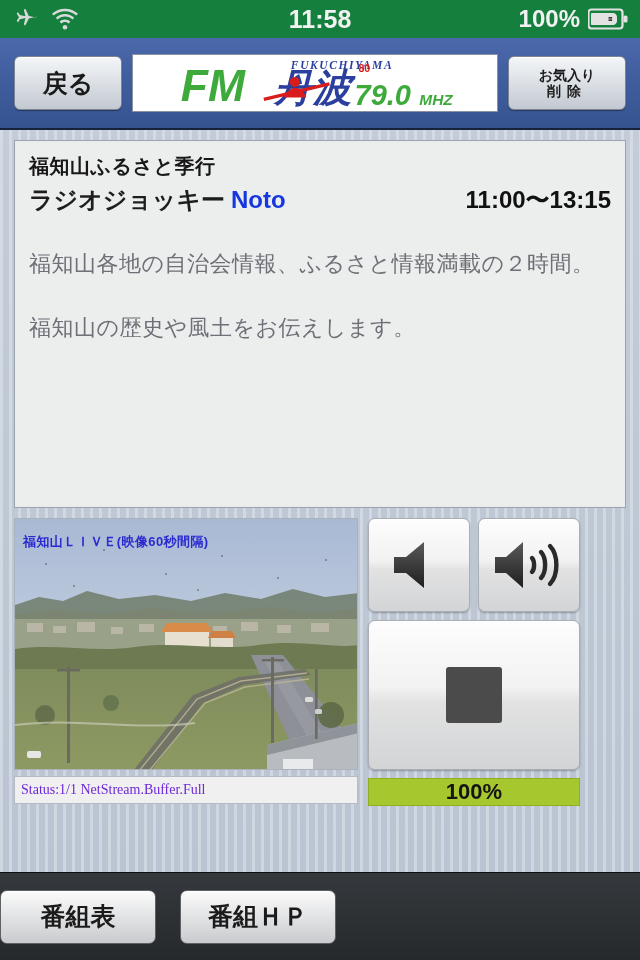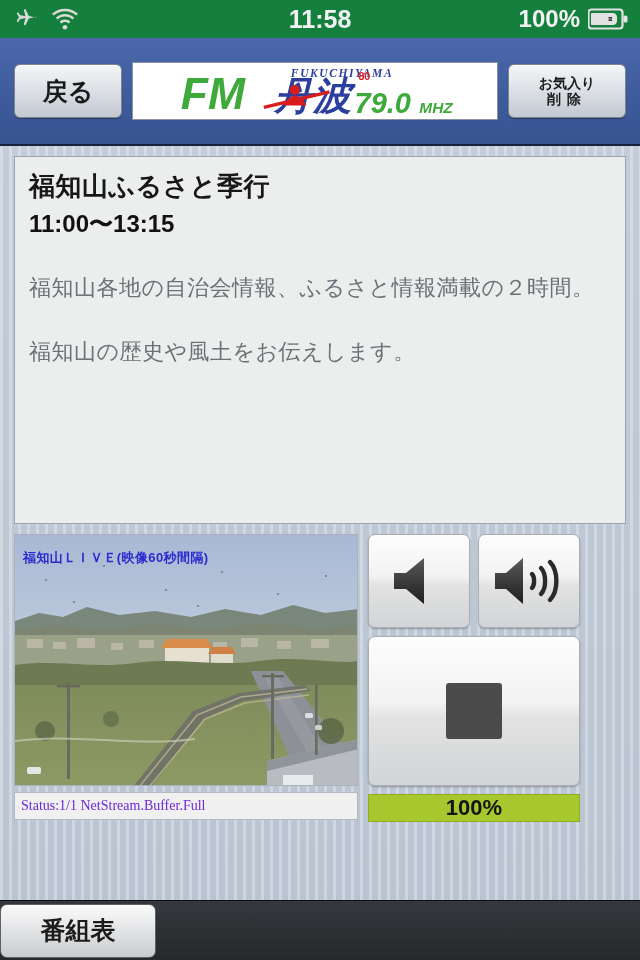--- a/index.html
+++ b/index.html
@@ -27,21 +27,21 @@
   #status-right{
     margin-left:auto; padding-right:12px;
     display:flex; align-items:center; gap:8px;
     position:relative; z-index:2;
   }
   #battery-pct{ font-size:24px; font-weight:bold; color:#f2f2f2; }
   .sb-icon{ display:block; }
 
   
   #nav-bar{
-    height:108px; width:640px;
+    height:92px; width:640px;
     background:linear-gradient(#4a68ab,#35538f);
     border-bottom:2px solid #16223c;
     display:flex; align-items:center; justify-content:space-between;
     padding:0 14px;
   }
   .nav-btn{
     background:linear-gradient(#f4f6f8,#c3c9d2);
     border:1px solid #7d8593;
     border-radius:6px;
     color:#1a1a1a;
@@ -85,21 +85,21 @@
 
   
   #program-panel{
     background:#eceded;
     border:1px solid #9aa2ad;
     height:368px;
     padding:12px 14px 0 14px;
     overflow:hidden;
   }
   #program-title{
-    font-size:26px; font-weight:bold; color:#171717;
+    font-size:20px; font-weight:bold; color:#171717;
     letter-spacing:.5px; margin-bottom:4px;
   }
   #program-dj-row{
     display:flex; align-items:baseline; justify-content:space-between;
     margin-bottom:10px;
   }
   #program-dj{ font-size:24px; font-weight:bold; color:#1d1d1d; }
   #program-dj-name{ color:#1536e0; margin-left:6px; }
   #program-time{ font-size:24px; font-weight:bold; color:#111; }
   .program-desc-line{
@@ -169,21 +169,21 @@
   }
   #marquee-text{
     font-size:29px; font-weight:bold; color:#17191b;
     white-space:nowrap; letter-spacing:0px;
     margin-left:-14px;
   }
 
   
   #bottom-toolbar{
     position:absolute; left:0; bottom:0;
-    width:640px; height:60px;
+    width:640px; height:88px;
     background:linear-gradient(#35383c,#26292c);
     border-top:1px solid #0d0f10;
     display:flex; align-items:center; justify-content:flex-start;
     gap:24px;
   }
   .tool-btn{
     background:linear-gradient(#fbfbfb,#c9cbce);
     border:1px solid #5d6165;
     border-radius:7px;
     height:54px; min-width:156px;
@@ -252,20 +252,23 @@
     <span>お気入り</span>
     <span>削除</span>
   </div>
 </div>
 
 <div id="app-body">
 
   <div id="program-panel">
     <div id="program-title">福知山ふるさと季行</div>
     <div id="program-dj-row">
+      <div id="program-dj">
+        <span>ラジオジョッキー</span><span id="program-dj-name">Noto</span>
+      </div>
       <div id="program-time">11:00〜13:15</div>
     </div>
     <div class="program-desc-line">福知山各地の自治会情報、ふるさと情報満載の２時間。</div>
     <div class="program-desc-line">福知山の歴史や風土をお伝えします。</div>
   </div>
 
   <div id="media-row">
 
     <div id="camera-col">
       <div id="camera-view">
@@ -391,13 +394,16 @@
 
   <div id="marquee-bar">
     <div id="marquee-text">月号発行。皆様からのメッセージもお待ちしてい</div>
   </div>
 </div>
 
 <div id="bottom-toolbar">
   <div class="tool-btn" id="program-schedule-button">
     <span>番組表</span>
   </div>
+  <div class="tool-btn" id="program-homepage-button">
+    <span>番組ＨＰ</span>
+  </div>
 </div>
 
 </body></html>

